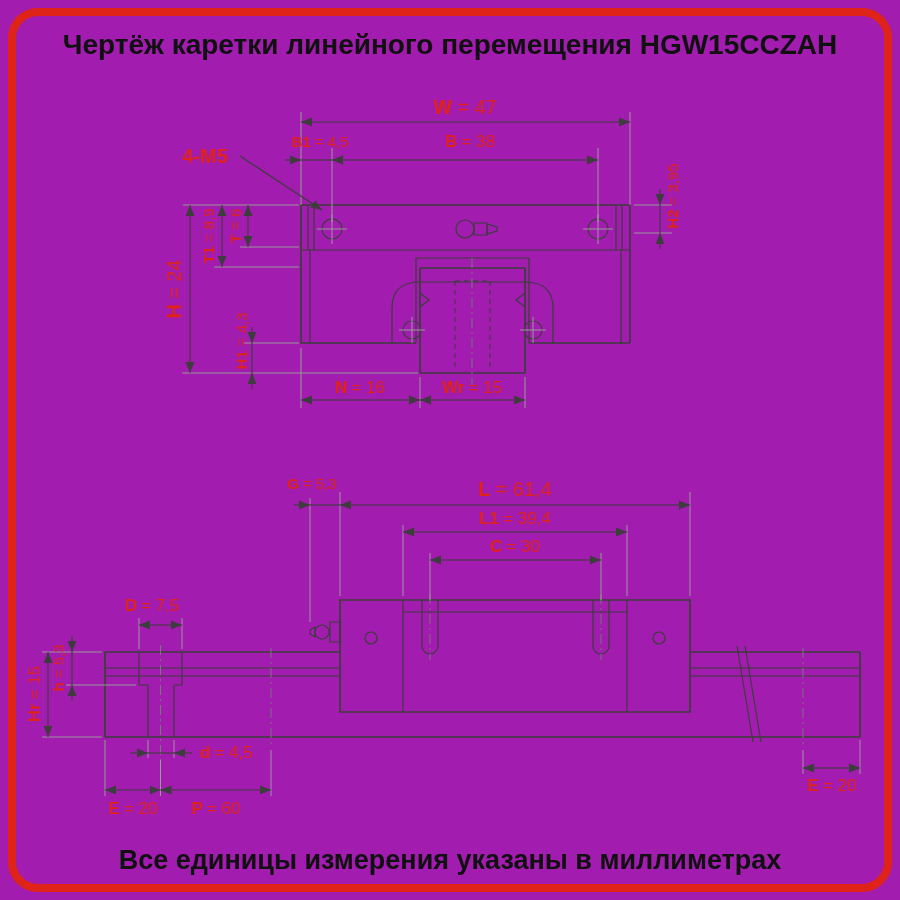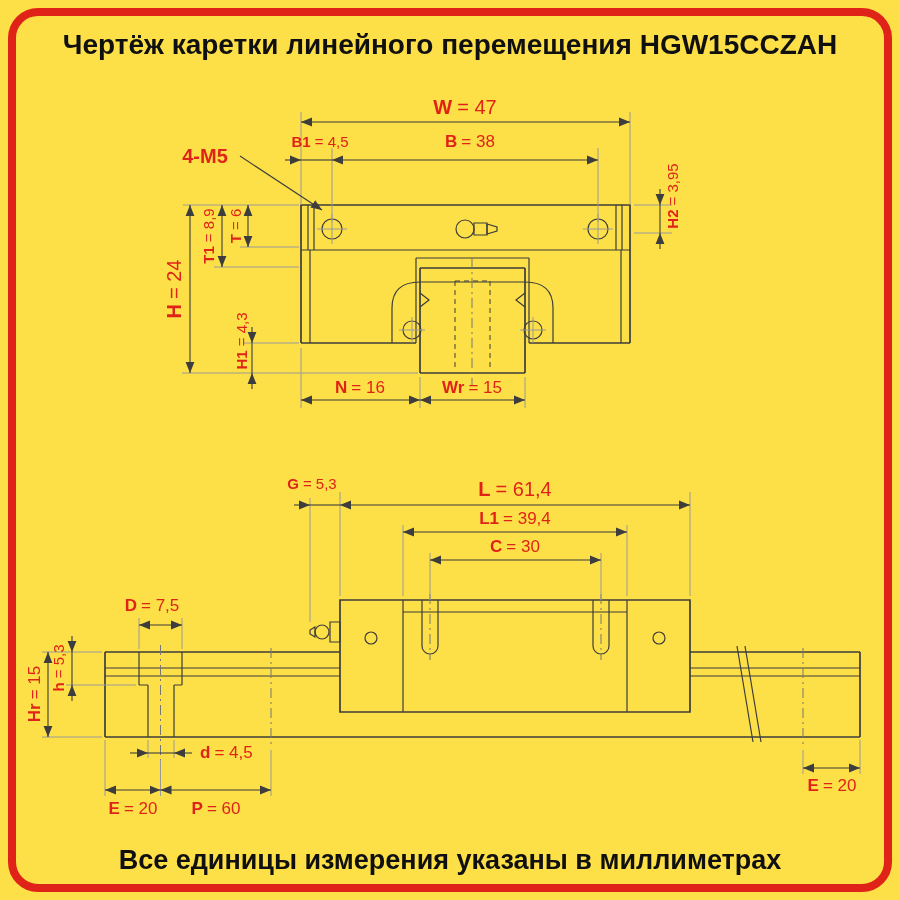--- a/index.html
+++ b/index.html
@@ -1,16 +1,16 @@
 <!DOCTYPE html>
 <html><head>
 <meta charset="utf-8">
 <style>
   html,body{margin:0;padding:0;background:#ffffff;}
-  #page{position:relative;width:900px;height:900px;background:#fde047;overflow:hidden;}
+  #page{position:relative;width:900px;height:900px;background:#a21caf;overflow:hidden;}
   svg{display:block;}
   text{font-family:"Liberation Sans", sans-serif;}
   .t{fill:#e02318;}
   .b{font-weight:700;}
   .s15{font-size:15px;}
   .s17{font-size:17px;}
   .s20{font-size:20px;}
   .title{fill:#101010;font-weight:700;font-size:28px;}
   .footer{fill:#101010;font-weight:700;font-size:27px;}
   .ol{stroke:#3d3d3d;stroke-width:1.7;fill:none;}

